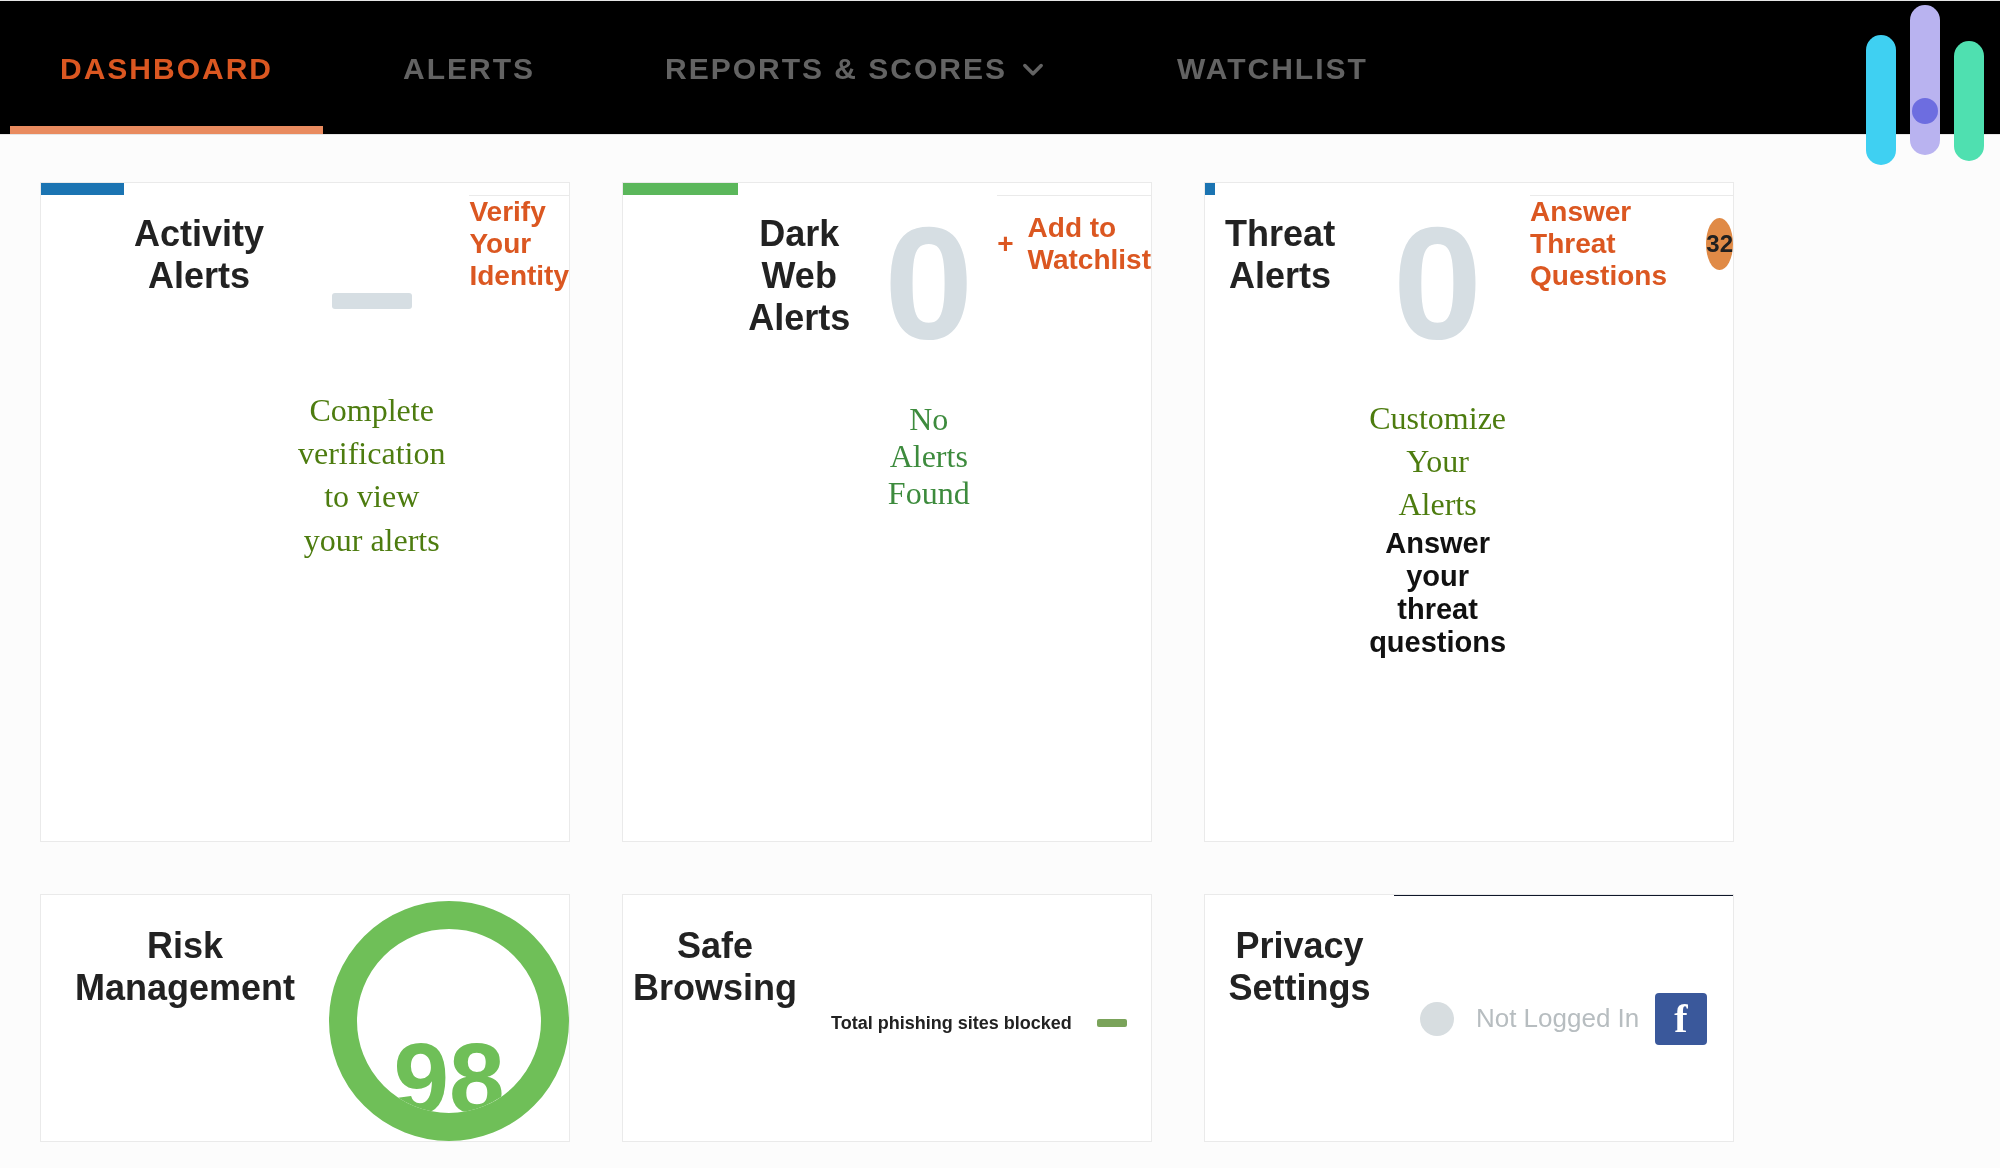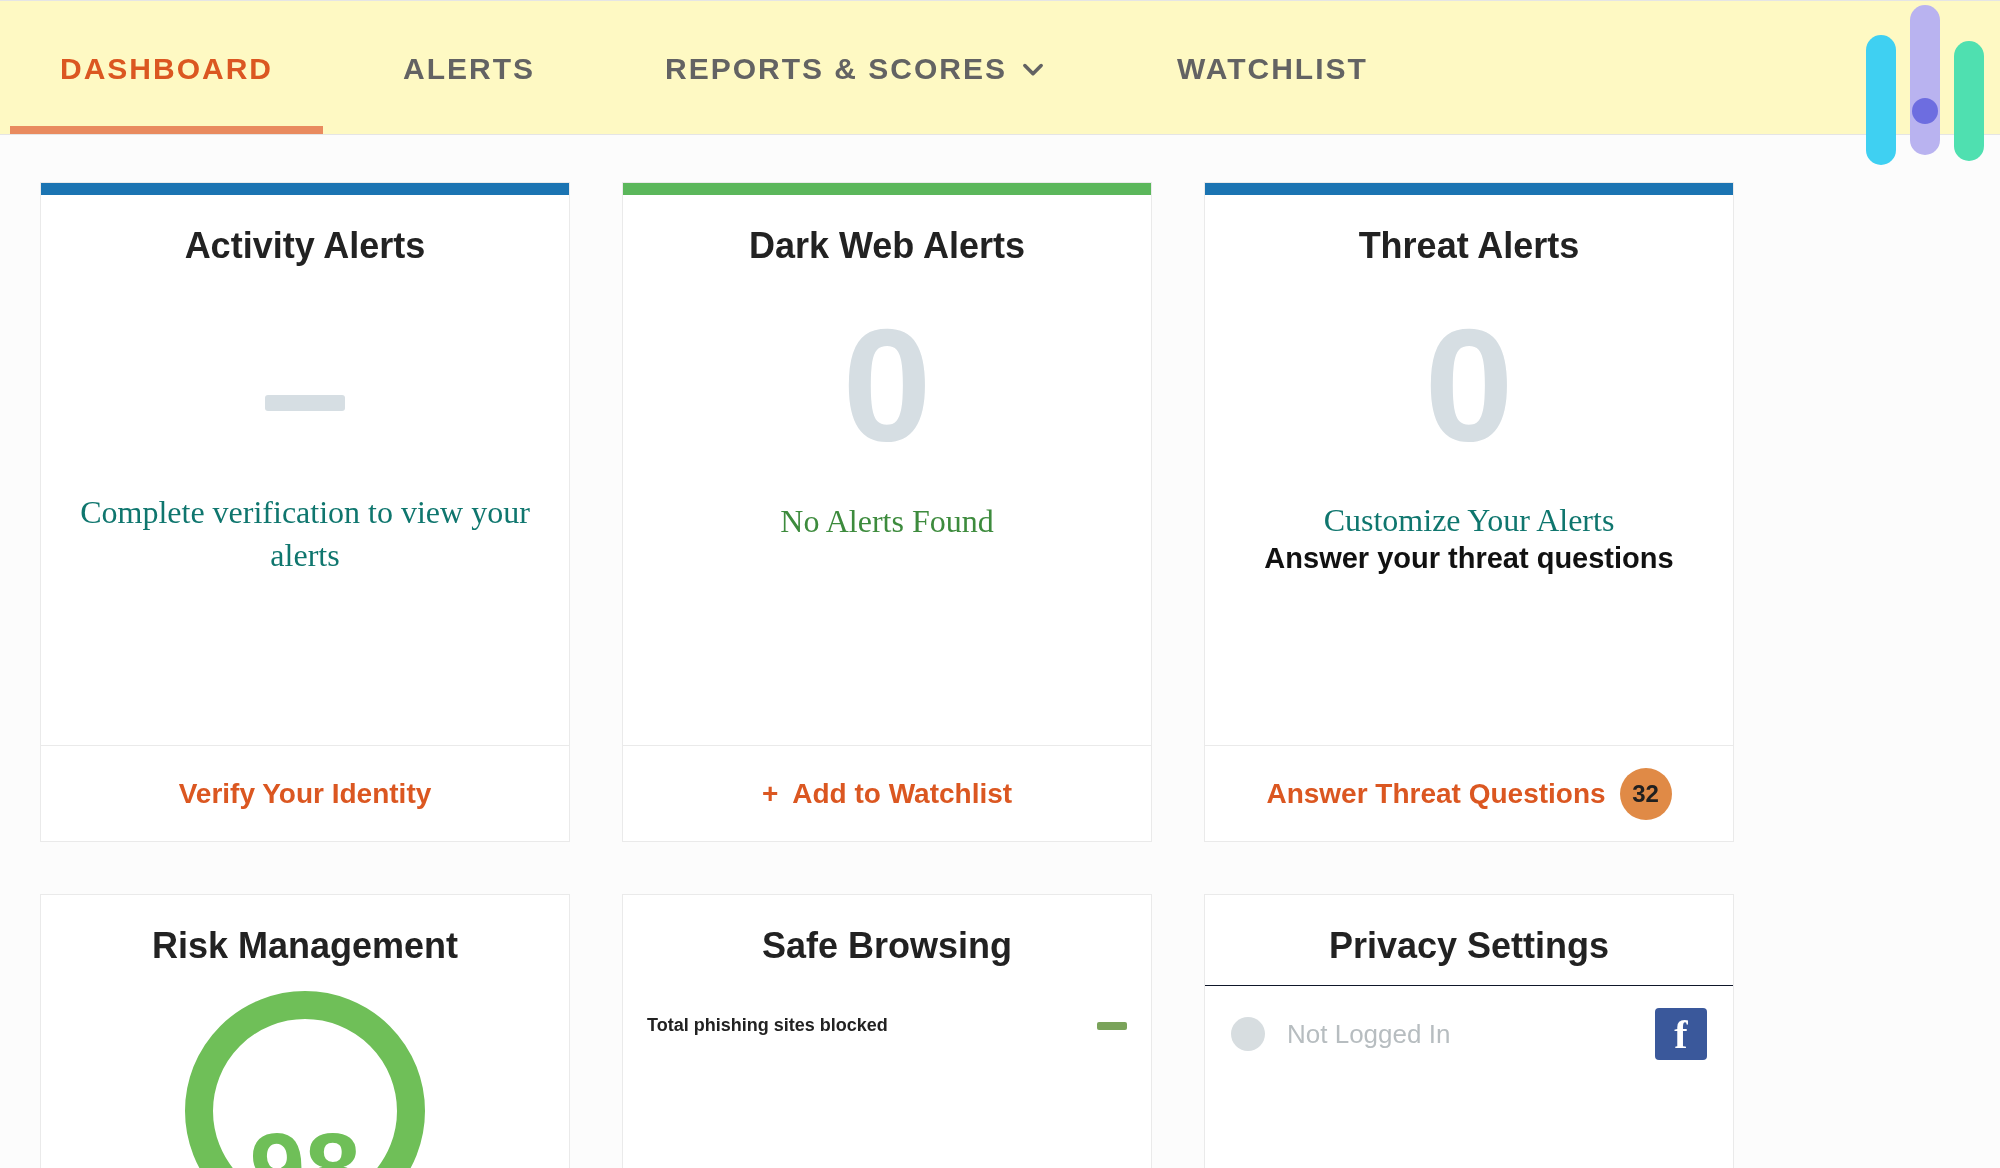--- a/index.html
+++ b/index.html
@@ -13,21 +13,21 @@
   }
   
   .topbar {
     height: 135px;
     border-top: 1px solid #e5e5e5;
     border-bottom: 1px solid #e5e5e5;
     display: flex;
     align-items: center;
     padding: 0 60px 0 60px;
     position: relative;
-    background: #fef9c3;
+    background: #000000;
   }
   .nav {
     display: flex;
     gap: 130px;
     font-family: 'Helvetica Neue', Arial, sans-serif;
     font-weight: 600;
     letter-spacing: 2px;
     font-size: 30px;
     color: #636363;
   }
@@ -55,21 +55,21 @@
   .content {
     padding: 47px 40px 0 40px;
     display:grid;
     grid-template-columns: repeat(3, 530px);
     gap: 52px 52px;
   }
   .card {
     background:#ffffff;
     border:1px solid #eaeaea;
     display:flex;
-    flex-direction:column;
+    flex-direction:row;
   }
   .card-top { height:12px; width:100%; }
   .tc-blue{ background:#1b74b2;}
   .tc-green{ background:#5bb75b;}
 
   .card-title{
     font-family:'Helvetica Neue', Arial, sans-serif;
     font-weight:600;
     font-size:36px;
     color:#222;
@@ -91,21 +91,21 @@
     line-height:1;
     color:#d6dee3;
     margin-top:20px;
   }
   .dash-placeholder{
     width:80px;height:16px;background:#d6dee3;border-radius:3px;
     margin-top:110px;
     margin-bottom:80px;
   }
   .link-blue{
-    color:#0f766e; font-size:32px; text-align:center; line-height:1.35;
+    color:#4d7c0f; font-size:32px; text-align:center; line-height:1.35;
     cursor:pointer;
   }
   .msg-green{
     color:#3d8b3d; font-size:32px; text-align:center; margin-top:38px;
   }
   .sub-black{
     color:#111; font-size:29px; font-weight:600; text-align:center; 
     font-family:'Helvetica Neue',Arial,sans-serif;
   }
   .card-footer{

